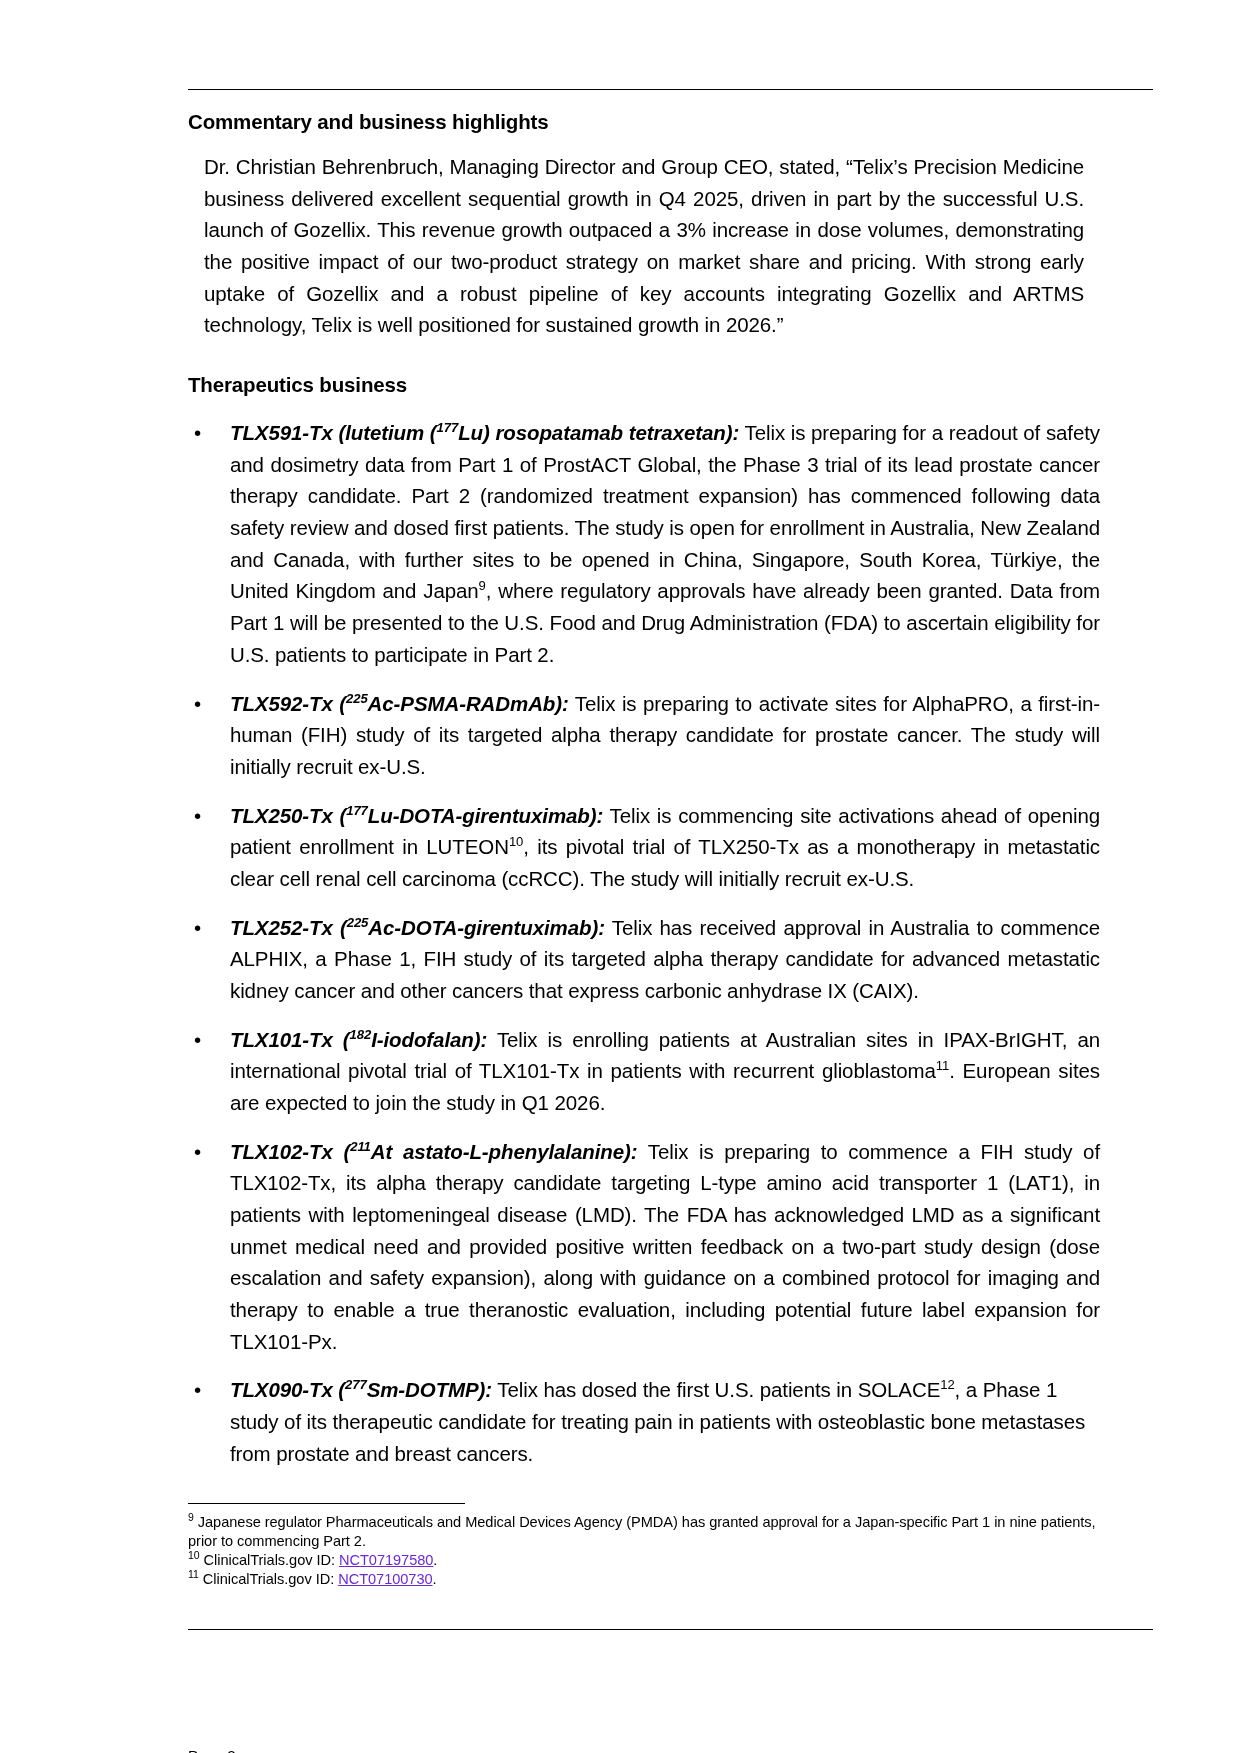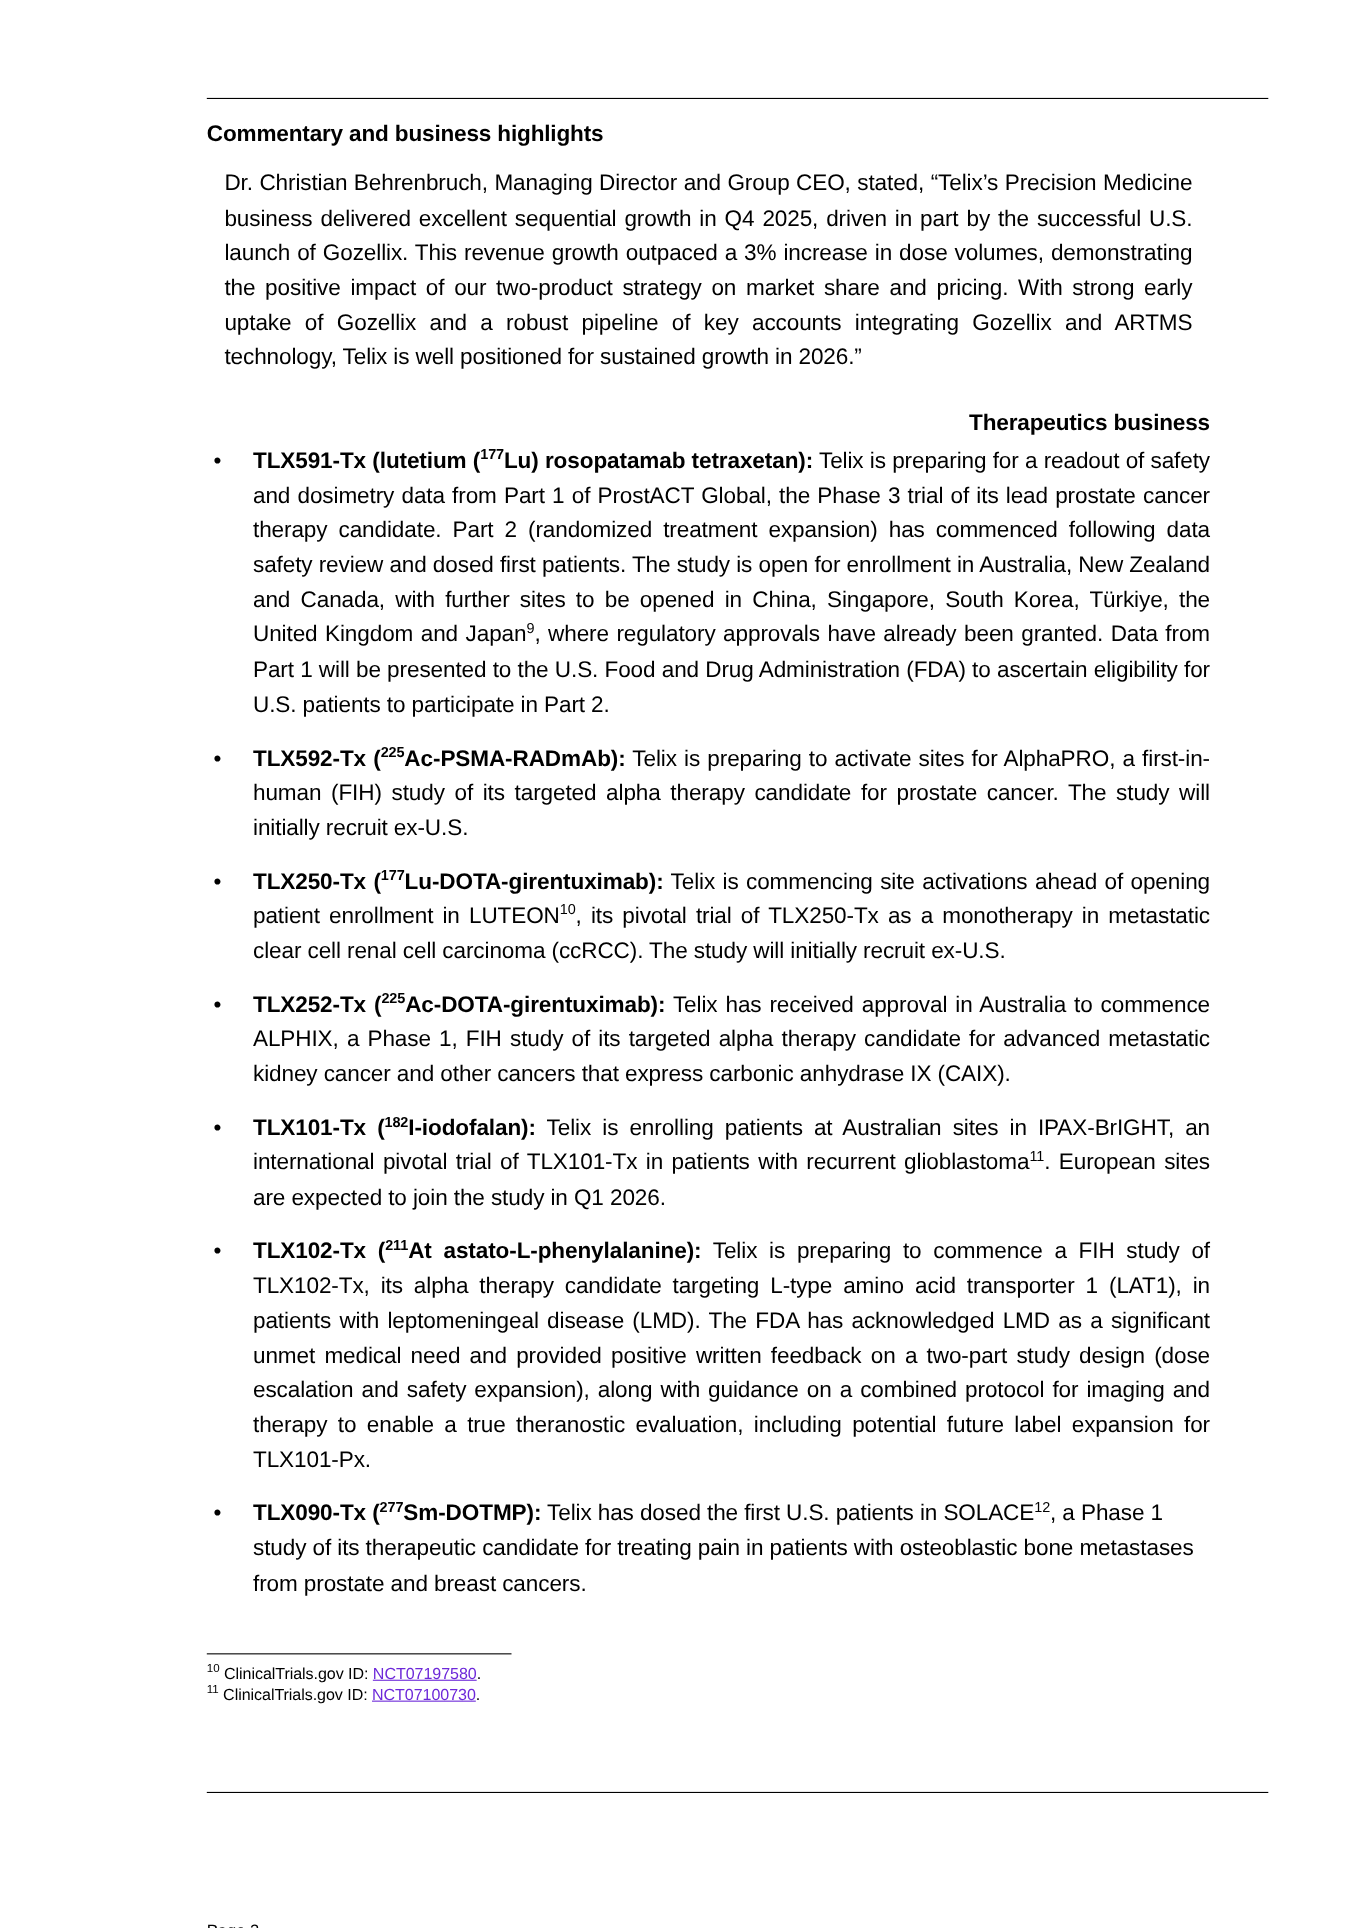--- a/index.html
+++ b/index.html
@@ -35,22 +35,21 @@
   }
   h2.section-heading {
     font-size: 20.5px;
     font-weight: bold;
     margin: 0 0 11px 0;
     line-height: 1.32;
     letter-spacing: -0.15px;
   }
   h2.section-heading.second {
     margin-top: 30px;
-    margin-bottom: 5px;
-    text-align: right;
+    margin-bottom: 19px;
   }
   p.body-para {
     font-size: 20.5px;
     line-height: 1.545;
     margin: 16px;
     text-align: justify;
     text-justify: inter-word;
     letter-spacing: -0.1px;
   }
   ul.bullets {
@@ -73,20 +72,21 @@
   }
   ul.bullets > li .bullet-dot {
     position: absolute;
     left: 6px;
     top: 0;
     font-size: 20.5px;
     line-height: 1.545;
   }
   .lead {
     font-weight: bold;
+    font-style: italic;
   }
   sup {
     font-size: 0.64em;
     vertical-align: super;
     line-height: 0;
   }
   .footnotes-wrap {
     position: absolute;
     left: 103px;
     top: 1503px;
@@ -176,20 +176,21 @@
         <span class="bullet-dot">•</span>
         <span class="lead"><span>TLX090-Tx (</span><sup>277</sup><span>Sm-DOTMP):</span></span><span> Telix has dosed the first U.S. patients in SOLACE</span><sup>12</sup><span>, a Phase 1 study of its therapeutic candidate for treating pain in patients with osteoblastic bone metastases from prostate and breast cancers.</span>
       </li>
 
     </ul>
   </div>
 
   <div class="footnotes-wrap">
     <div class="footnote-rule"></div>
 
+    <p class="footnote"><sup>9</sup><span> Japanese regulator Pharmaceuticals and Medical Devices Agency (PMDA) has granted approval for a Japan-specific Part 1 in nine patients, prior to commencing Part 2.</span></p>
 
     <p class="footnote"><sup>10</sup><span> ClinicalTrials.gov ID: </span><a class="link" href="#">NCT07197580</a><span>.</span></p>
 
     <p class="footnote"><sup>11</sup><span> ClinicalTrials.gov ID: </span><a class="link" href="#">NCT07100730</a><span>.</span></p>
 
   </div>
 
   <div class="footer-rule"></div>
 
   <div class="page-number">Page 2</div>

